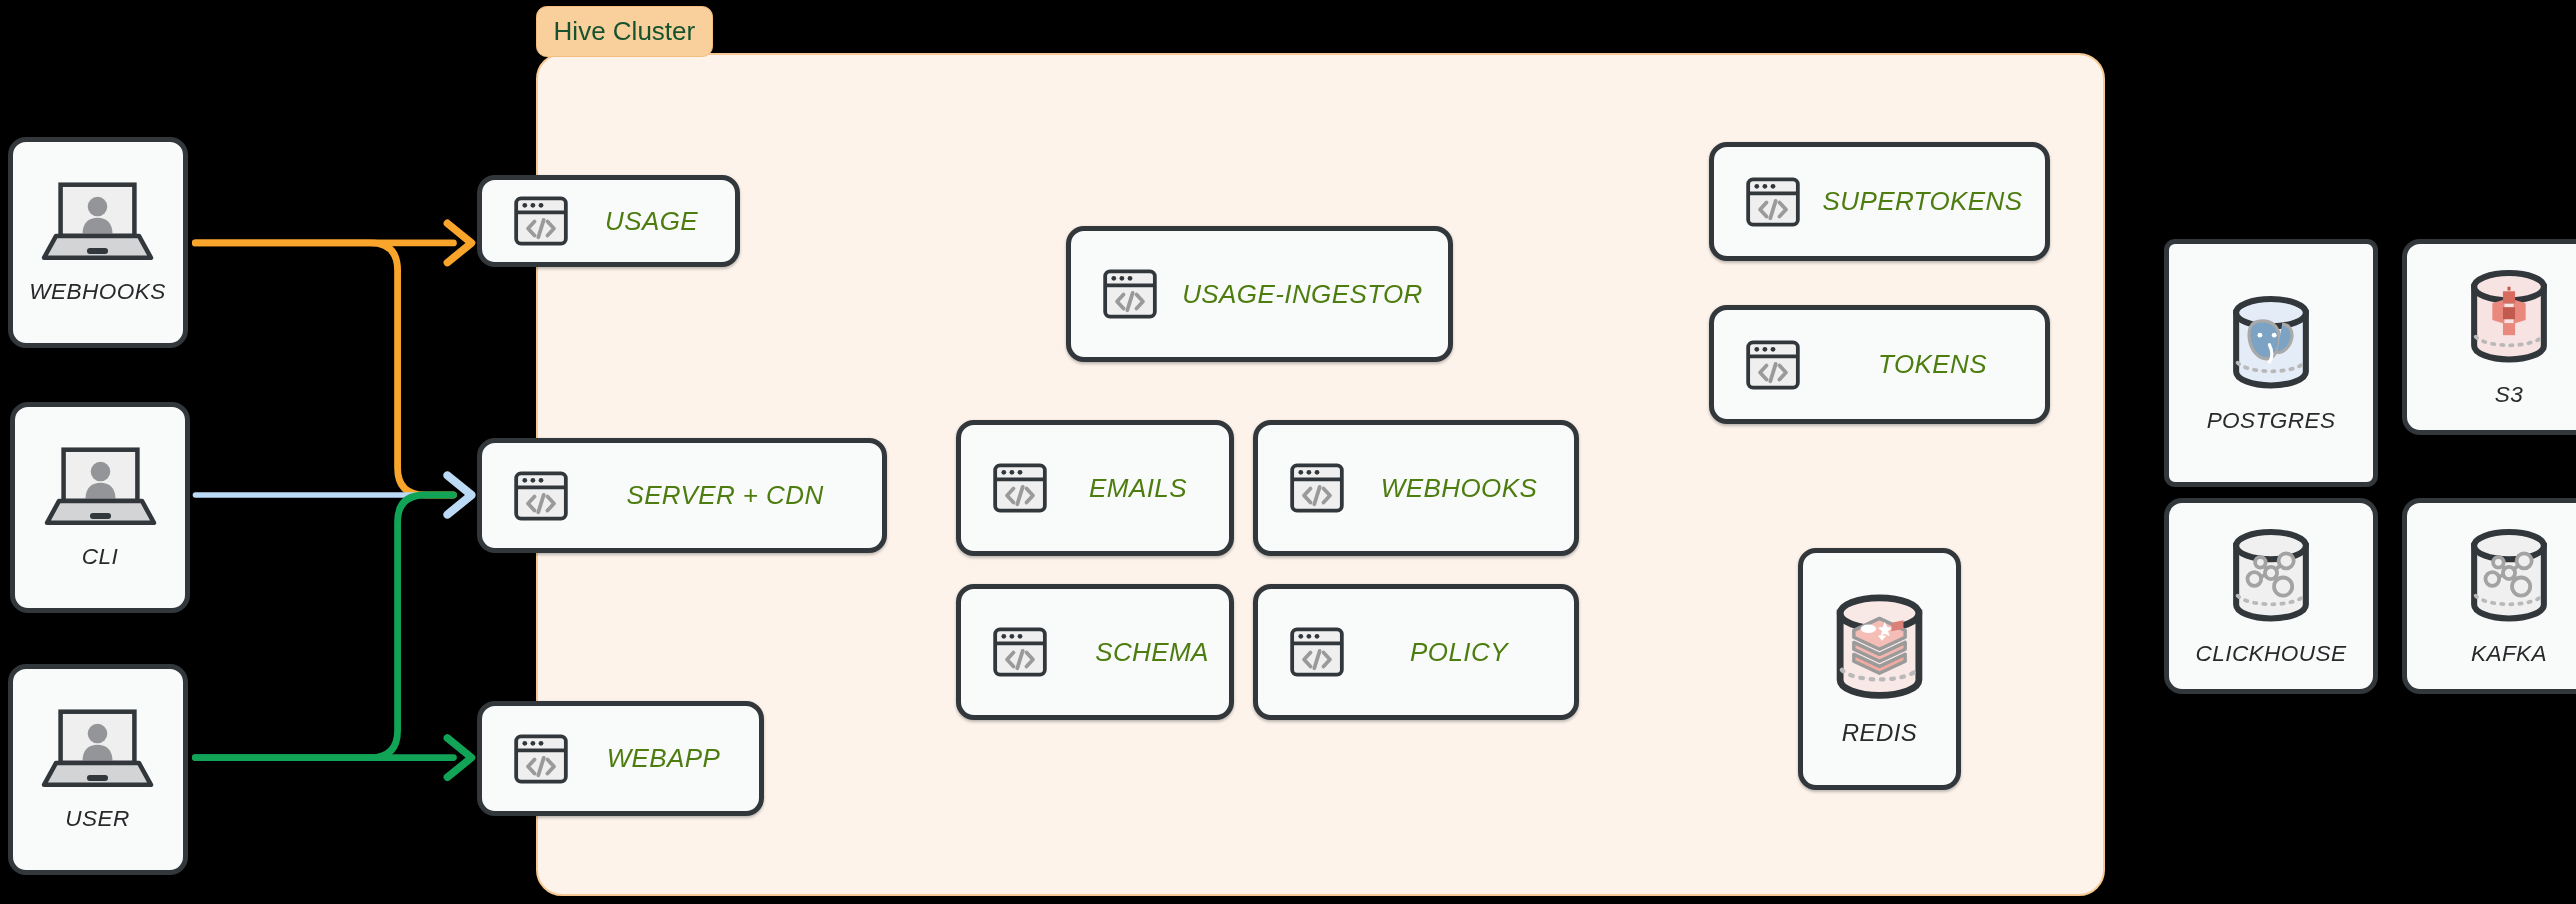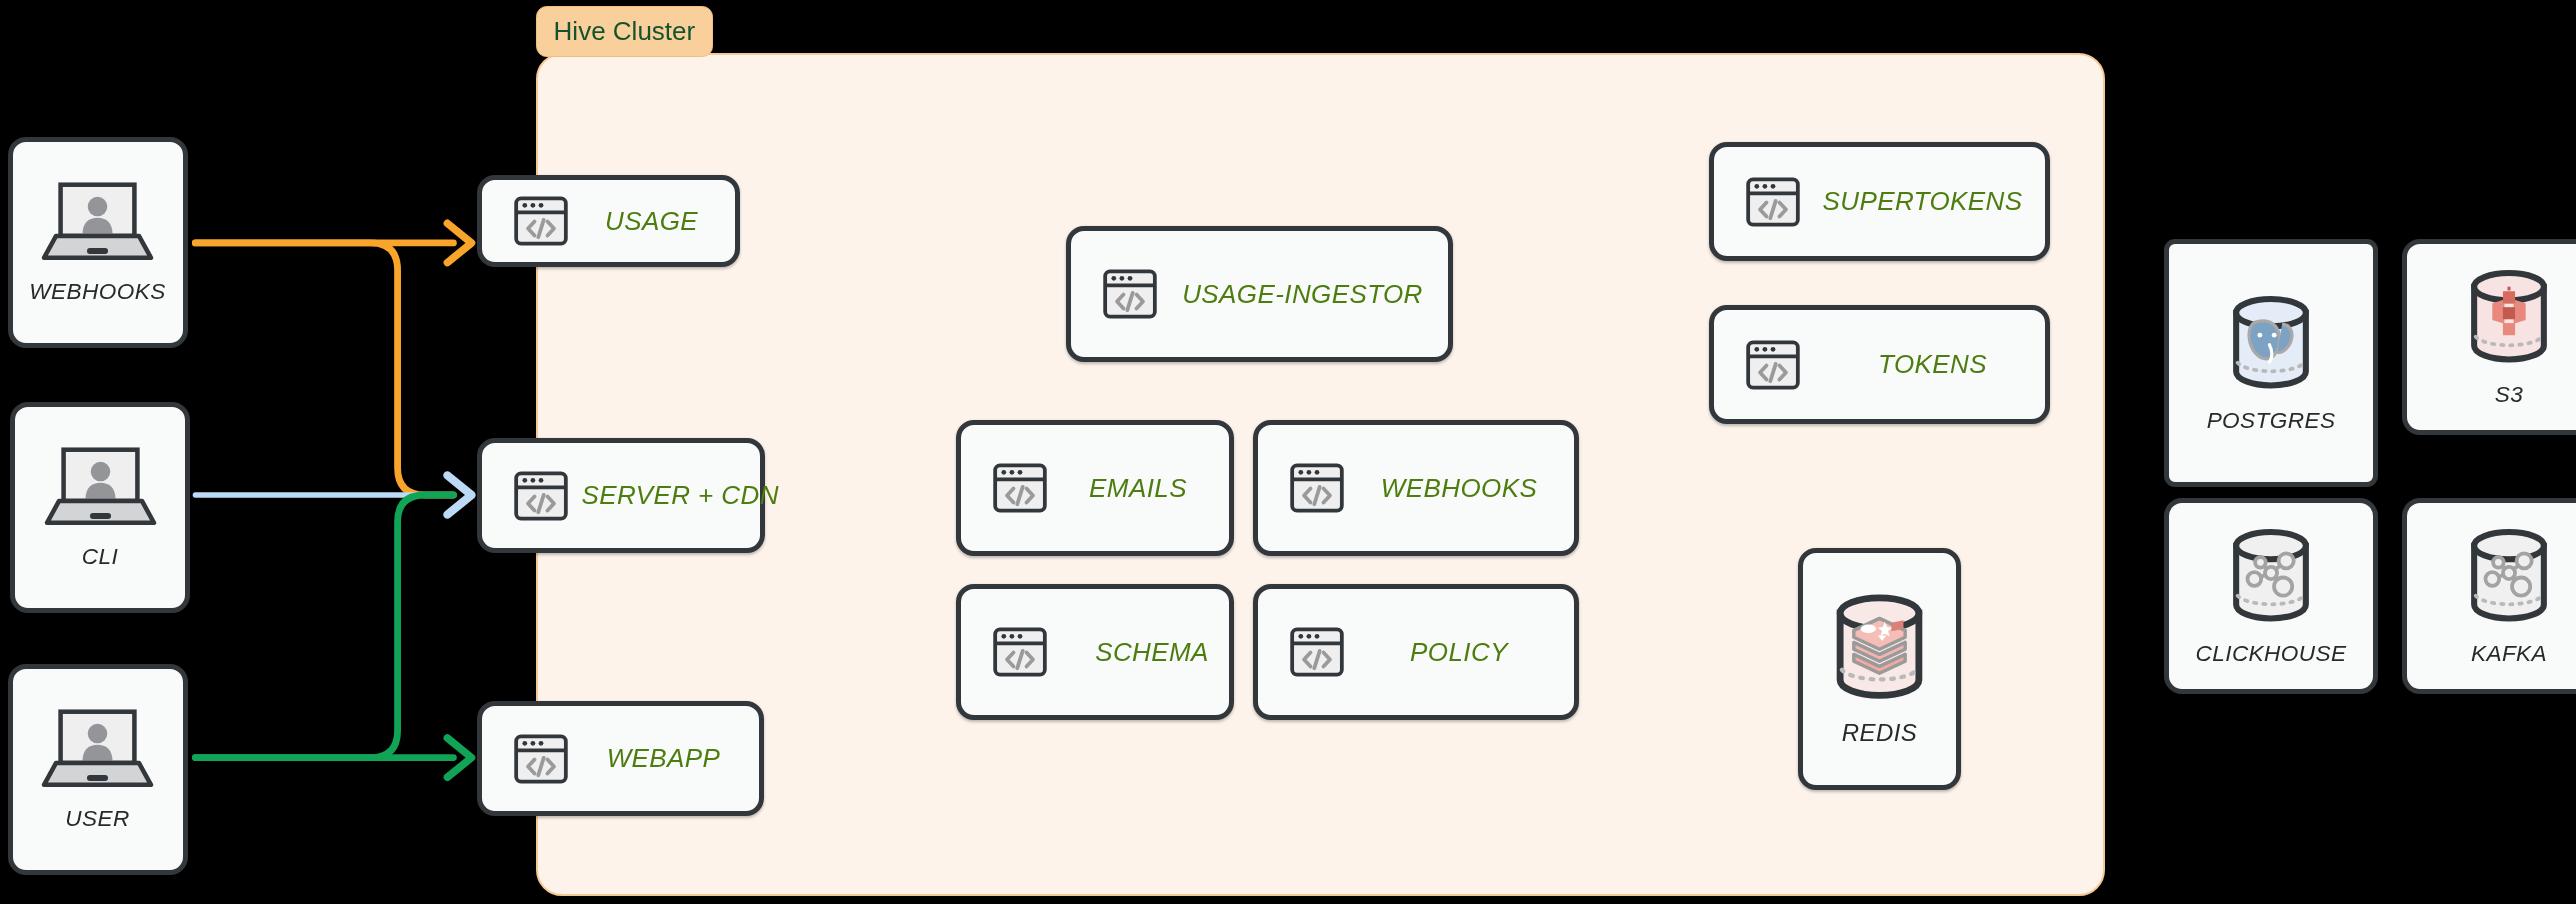--- a/index.html
+++ b/index.html
@@ -161,21 +161,21 @@
     <circle cx="20" cy="17" r="4.4" fill="#32373C"></circle>
     <circle cx="35" cy="17" r="4.4" fill="#32373C"></circle>
     <circle cx="50" cy="17" r="4.4" fill="#32373C"></circle>
     <path d="M38 47 L26 60 L38 73" fill="none" stroke="#9A9A9A" stroke-width="7" stroke-linecap="round" stroke-linejoin="round"></path>
     <path d="M62 47 L74 60 L62 73" fill="none" stroke="#9A9A9A" stroke-width="7" stroke-linecap="round" stroke-linejoin="round"></path>
     <path d="M55 44 L45 76" stroke="#9A9A9A" stroke-width="7" stroke-linecap="round"></path>
   </svg>
         </span>
         <span class="lbl" style="font-size: 26px;">USAGE</span>
       </div>
-      <div class="card svc" style="left: 477px; top: 438px; width: 288px; height: 115px;">
+      <div class="card svc" style="left: 477px; top: 438px; width: 410px; height: 115px;">
         <span class="ico">
           <svg width="54" height="50" viewBox="0 0 100 92">
     <rect x="4" y="4" width="92" height="84" rx="9" fill="#EFEFEF" stroke="#32373C" stroke-width="7"></rect>
     <path d="M4 30 H96" stroke="#32373C" stroke-width="7"></path>
     <circle cx="20" cy="17" r="4.4" fill="#32373C"></circle>
     <circle cx="35" cy="17" r="4.4" fill="#32373C"></circle>
     <circle cx="50" cy="17" r="4.4" fill="#32373C"></circle>
     <path d="M38 47 L26 60 L38 73" fill="none" stroke="#9A9A9A" stroke-width="7" stroke-linecap="round" stroke-linejoin="round"></path>
     <path d="M62 47 L74 60 L62 73" fill="none" stroke="#9A9A9A" stroke-width="7" stroke-linecap="round" stroke-linejoin="round"></path>
     <path d="M55 44 L45 76" stroke="#9A9A9A" stroke-width="7" stroke-linecap="round"></path>

